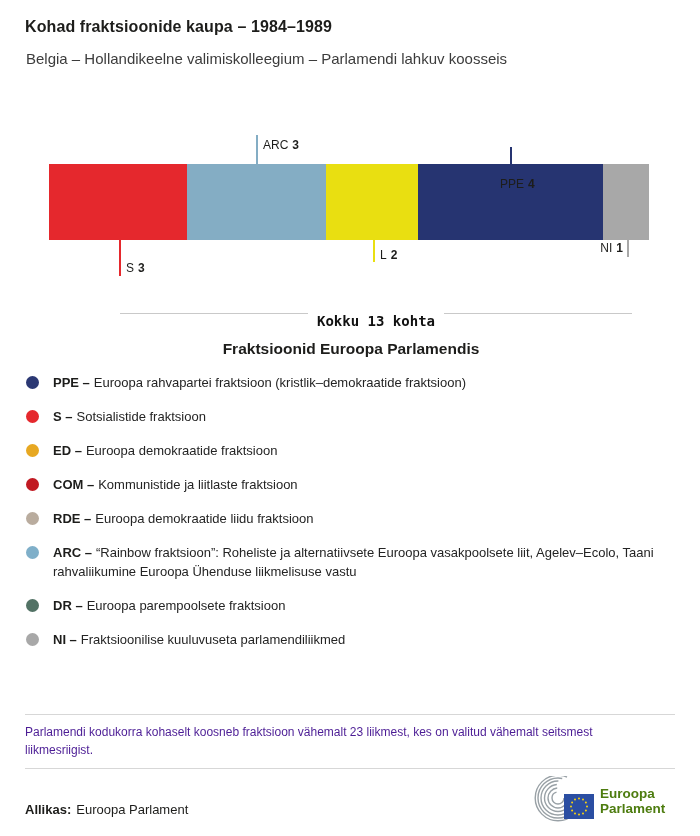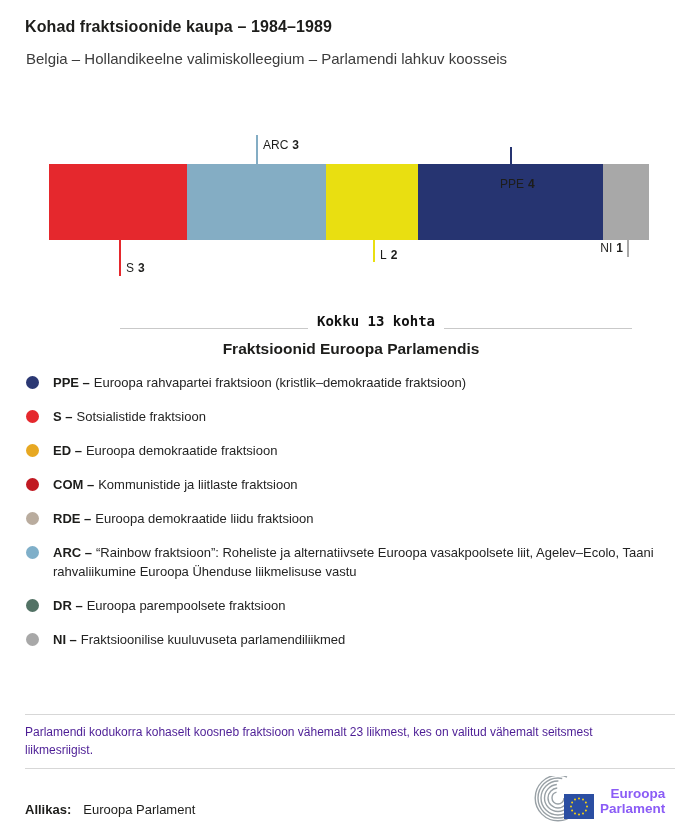--- a/index.html
+++ b/index.html
@@ -27,39 +27,39 @@
   .lbl-arc{left:263px;top:138px;}
   .tick-ppe{left:510px;top:147px;height:17px;}
   .lbl-ppe{left:500px;top:149px;margin-top:28px;}
   .tick-s{left:119px;top:240px;height:36px;}
   .lbl-s{left:126px;top:261px;}
   .tick-l{left:373px;top:240px;height:22px;}
   .lbl-l{left:380px;top:248px;}
   .tick-ni{left:627px;top:240px;height:17px;}
   .lbl-ni{right:77px;top:241px;}
   
-  .kokku{position:absolute;left:120px;top:313px;width:512px;display:flex;align-items:flex-end;}
+  .kokku{position:absolute;left:120px;top:313px;width:512px;display:flex;align-items:flex-start;}
   .kokku .rule{flex:1;height:1px;background:#c9c9c9;}
   .kokku .txt{font-family:"DejaVu Sans Mono","Liberation Mono",monospace;font-weight:bold;font-size:14px;margin:0 9px;white-space:nowrap;color:#111;}
   
   .legend{position:absolute;left:25px;top:340px;width:652px;}
   .legend h2{margin:0 0 15px 0;font-size:15.5px;font-weight:bold;text-align:center;}
   .lrow{display:flex;margin-bottom:15px;line-height:19px;font-size:13px;}
   .dot{flex:0 0 13px;width:13px;height:13px;border-radius:50%;margin:3px 14px 0 1px;}
   .lrow .prefix{font-weight:bold;margin-right:4px;white-space:nowrap;}
   .lrow .desc{color:#242424;}
   
   .hr1{position:absolute;left:25px;right:25px;top:714px;height:1px;background:#d7d7d7;}
   .footnote{position:absolute;left:25px;top:724px;width:640px;font-size:12px;line-height:17.5px;color:#4c1d95;}
   .hr2{position:absolute;left:25px;right:25px;top:768px;height:1px;background:#d7d7d7;}
   .source{position:absolute;left:25px;top:802px;font-size:13px;}
-  .source .lab{font-weight:bold;margin-right:12px;}
+  .source .lab{font-weight:bold;margin-right:5px;}
   .logo{position:absolute;left:528px;top:776px;width:150px;height:48px;}
   .logo svg{position:absolute;left:0;top:0;}
-  .logotext{position:absolute;left:72px;top:11px;font-size:13.5px;font-weight:bold;color:#8b5cf6;line-height:14.5px;text-align:right;}
+  .logotext{position:absolute;left:72px;top:11px;font-size:13.5px;font-weight:bold;color:#4d7c0f;line-height:14.5px;}
 </style>
 </head>
 <body>
 
 <div id="page">
 
   <div class="title">Kohad fraktsioonide kaupa – 1984–1989</div>
   <div class="subtitle">Belgia – Hollandikeelne valimiskolleegium – Parlamendi lahkuv koosseis</div>
 
   <div class="bar">

